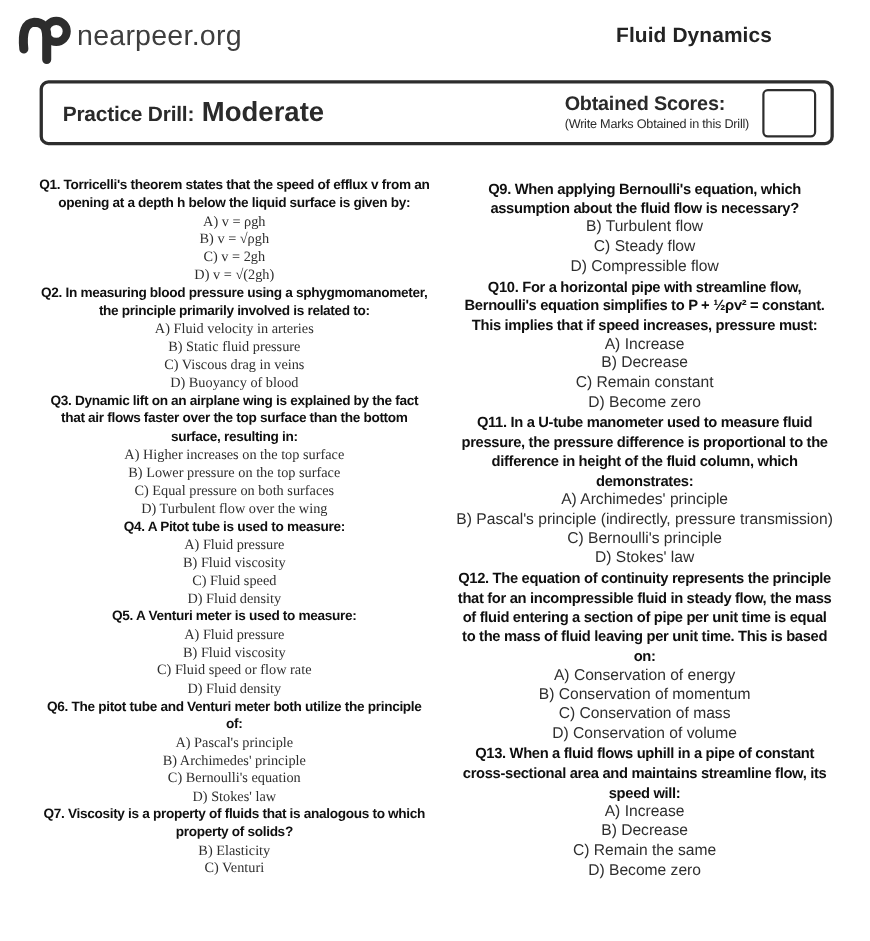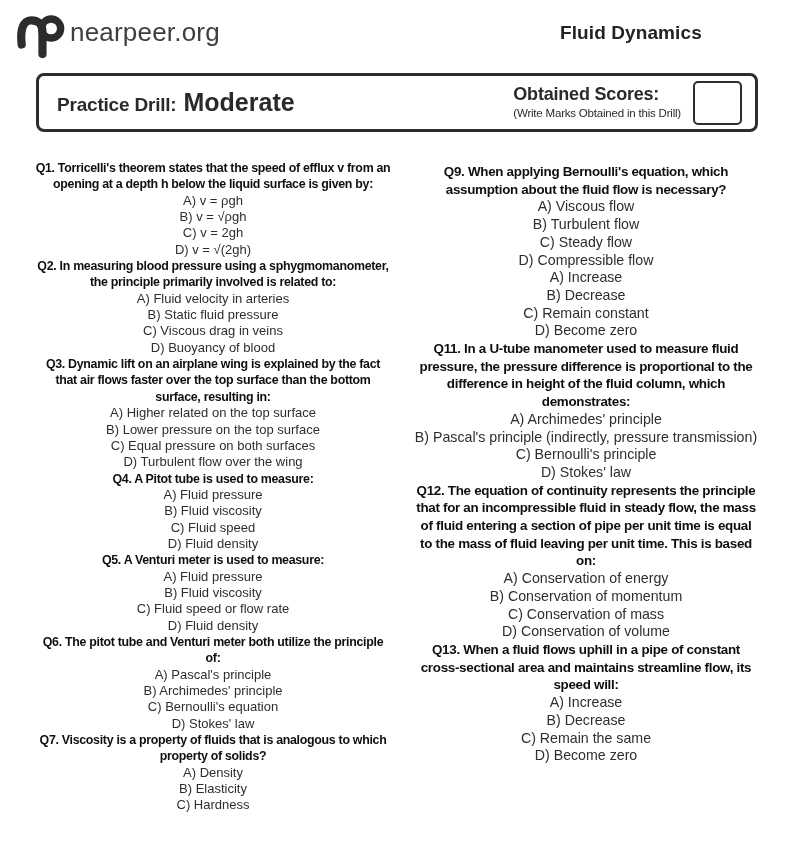--- a/index.html
+++ b/index.html
@@ -25,21 +25,21 @@
   .scores-sub{font-size:11.5px;font-weight:400;color:#2a2a2a;letter-spacing:-0.2px;margin-top:2px;}
   .score-box{width:45px;height:40px;border:2.5px solid #2d2d2d;border-radius:5px;background:#fff;}
   
   .content{position:absolute;left:35px;top:160px;width:724px;display:flex;}
   .col{box-sizing:border-box;text-align:center;}
   .col-left{width:356px;margin-right:22px;}
   .col-right{width:346px;margin-top:3px;}
   .q-text{font-weight:700;color:#0f0f0f;}
   .q-option{font-weight:400;color:#2e2e2e;}
   .col-left .q-text{font-size:12.4px;line-height:16.35px;letter-spacing:-0.3px;}
-  .col-left .q-option{font-size:13px;line-height:16.35px;}
+  .col-left .q-option{font-size:13px;line-height:16.35px;font-family:Liberation Serif, serif;}
   .col-right .q-text{font-size:13.4px;line-height:17.7px;letter-spacing:-0.3px;}
   .col-right .q-option{font-size:14.2px;line-height:17.7px;}
 </style>
 </head>
 <body>
 
 <div class="page">
 
   <span class="logo-mark">
     <svg viewBox="0 0 60 58" width="52" height="56">
@@ -76,21 +76,21 @@
         </div>
         <div class="question">
           <div class="q-text">Q2. In measuring blood pressure using a sphygmomanometer, the principle primarily involved is related to:</div>
           <div class="q-option">A) Fluid velocity in arteries</div>
           <div class="q-option">B) Static fluid pressure</div>
           <div class="q-option">C) Viscous drag in veins</div>
           <div class="q-option">D) Buoyancy of blood</div>
         </div>
         <div class="question">
           <div class="q-text">Q3. Dynamic lift on an airplane wing is explained by the fact that air flows faster over the top surface than the bottom surface, resulting in:</div>
-          <div class="q-option">A) Higher related on the top surface</div>
+          <div class="q-option">A) Higher increases on the top surface</div>
           <div class="q-option">B) Lower pressure on the top surface</div>
           <div class="q-option">C) Equal pressure on both surfaces</div>
           <div class="q-option">D) Turbulent flow over the wing</div>
         </div>
         <div class="question">
           <div class="q-text">Q4. A Pitot tube is used to measure:</div>
           <div class="q-option">A) Fluid pressure</div>
           <div class="q-option">B) Fluid viscosity</div>
           <div class="q-option">C) Fluid speed</div>
           <div class="q-option">D) Fluid density</div>
@@ -104,34 +104,33 @@
         </div>
         <div class="question">
           <div class="q-text">Q6. The pitot tube and Venturi meter both utilize the principle of:</div>
           <div class="q-option">A) Pascal's principle</div>
           <div class="q-option">B) Archimedes' principle</div>
           <div class="q-option">C) Bernoulli's equation</div>
           <div class="q-option">D) Stokes' law</div>
         </div>
         <div class="question">
           <div class="q-text">Q7. Viscosity is a property of fluids that is analogous to which property of solids?</div>
-          <div class="q-option">A) Density</div>
           <div class="q-option">B) Elasticity</div>
-          <div class="q-option">C) Hardness</div>
+          <div class="q-option">C) Venturi</div>
         </div>
       </div>
     <div class="col col-right">
         <div class="question">
           <div class="q-text">Q9. When applying Bernoulli's equation, which assumption about the fluid flow is necessary?</div>
-          <div class="q-option">A) Viscous flow</div>
           <div class="q-option">B) Turbulent flow</div>
           <div class="q-option">C) Steady flow</div>
           <div class="q-option">D) Compressible flow</div>
         </div>
         <div class="question">
+          <div class="q-text">Q10. For a horizontal pipe with streamline flow, Bernoulli's equation simplifies to P + ½ρv² = constant. This implies that if speed increases, pressure must:</div>
           <div class="q-option">A) Increase</div>
           <div class="q-option">B) Decrease</div>
           <div class="q-option">C) Remain constant</div>
           <div class="q-option">D) Become zero</div>
         </div>
         <div class="question">
           <div class="q-text">Q11. In a U-tube manometer used to measure fluid pressure, the pressure difference is proportional to the difference in height of the fluid column, which demonstrates:</div>
           <div class="q-option">A) Archimedes' principle</div>
           <div class="q-option">B) Pascal's principle (indirectly, pressure transmission)</div>
           <div class="q-option">C) Bernoulli's principle</div>

